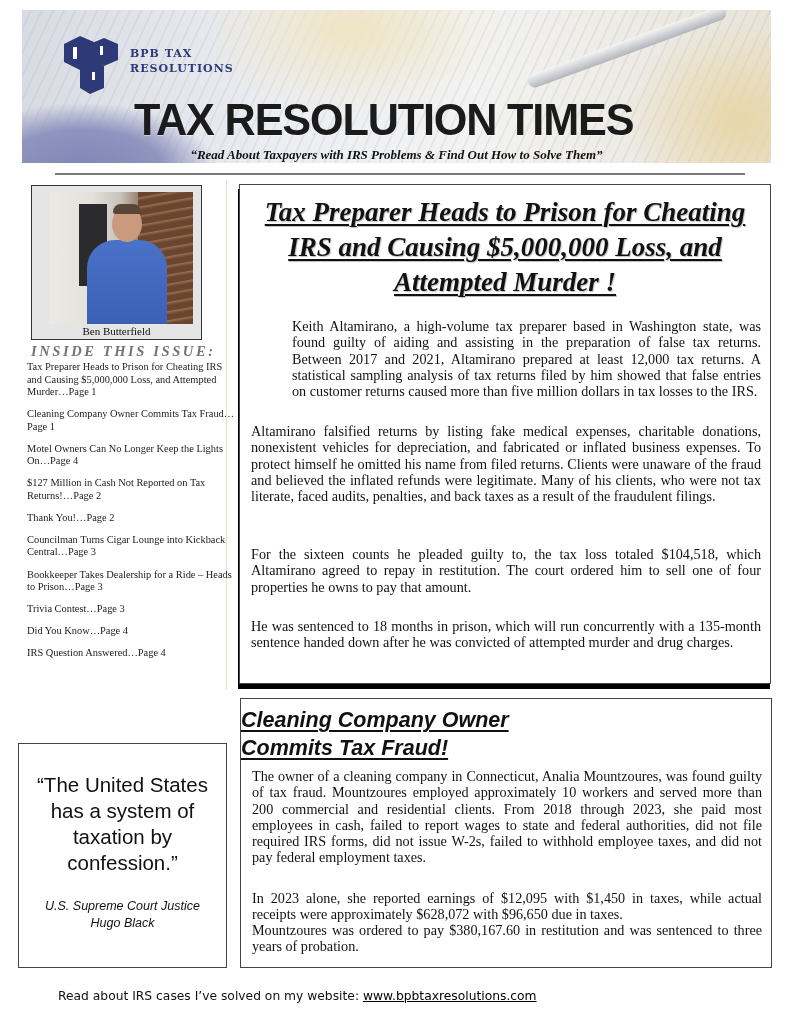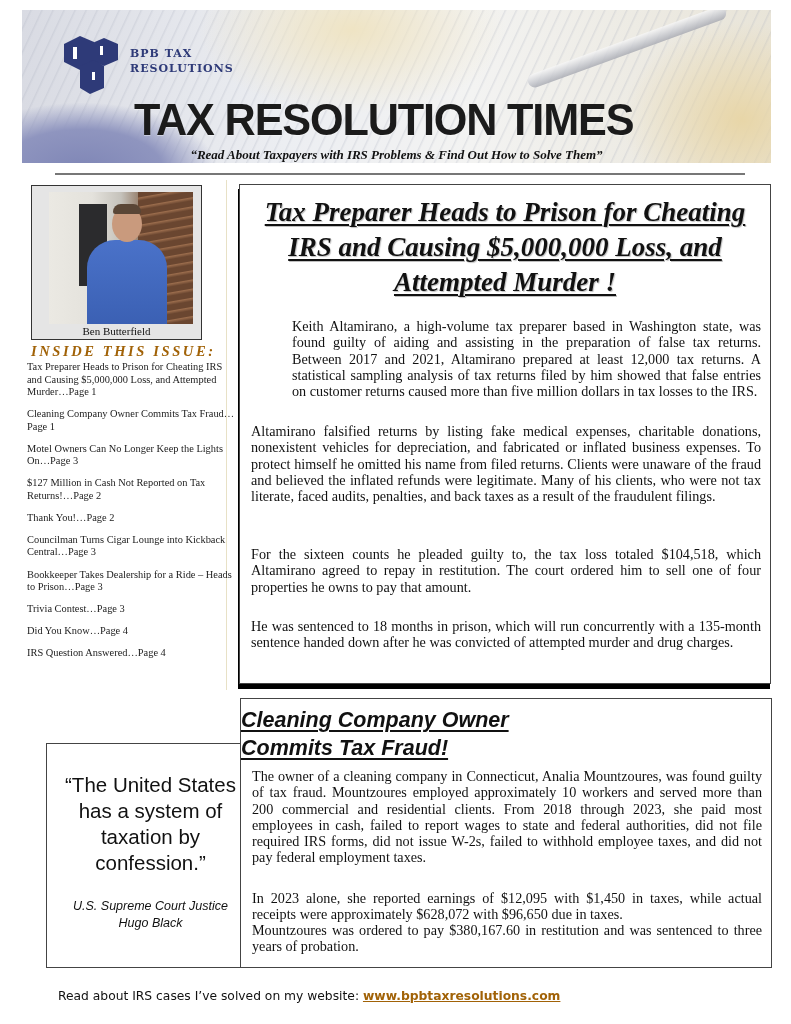--- a/index.html
+++ b/index.html
@@ -61,28 +61,28 @@
     background: repeating-linear-gradient(170deg, #6a4630 0px, #6a4630 5px, #9a6c4c 6px, #6a4630 9px); }
   .photo .head { position: absolute; left: 63px; top: 14px; width: 30px; height: 36px; border-radius: 50%; background: #c99a7d; }
   .photo .hair { position: absolute; left: 64px; top: 12px; width: 28px; height: 10px; border-radius: 14px 14px 4px 4px; background: #5a4636; }
   .photo .body { position: absolute; left: 38px; top: 48px; width: 80px; height: 90px; border-radius: 28px 28px 0 0; background: linear-gradient(180deg, #4a72c9, #3a5fb2); }
   .photo-caption {
     position: absolute; left: 0; right: 0; top: 139px; text-align: center; font-size: 11px; color: #111;
   }
   .inside-title {
     position: absolute; left: 31px; top: 343px;
     font-family: "Liberation Serif", serif; font-style: italic; font-weight: bold;
-    font-size: 14.5px; letter-spacing: 2.6px; color: #a16207;
+    font-size: 14.5px; letter-spacing: 2.6px; color: #737373;
   }
   .toc { position: absolute; left: 27px; top: 361px; width: 210px; list-style: none; }
   .toc li { font-size: 10.4px; line-height: 12.5px; color: #222; margin-bottom: 9.6px; }
 
   .quote-box {
     position: absolute; left: 18px; top: 743px; width: 209px; height: 225px;
-    border: 1.5px solid #444; background: #fff; text-align: center; margin-left: 28px;
+    border: 1.5px solid #444; background: #fff; text-align: center;
   }
   .quote-text {
     position: absolute; left: 4px; right: 4px; top: 28px;
     font-family: "Liberation Sans", sans-serif; font-size: 20.5px; line-height: 26px; color: #111;
   }
   .quote-attr {
     position: absolute; left: 4px; right: 4px; top: 154px;
     font-family: "Liberation Sans", sans-serif; font-style: italic; font-size: 12.5px; line-height: 17px; color: #111;
   }
 
@@ -118,21 +118,21 @@
   }
   .art2 .p1 { top: 69px; }
   .art2 .p2 { top: 191px; }
   .art2 .p3 { top: 223px; }
 
   
   .footer {
     position: absolute; left: 58px; top: 989px;
     font-family: "DejaVu Sans", sans-serif; font-size: 12.3px; color: #111;
   }
-  .footer a { color: #a16207; text-decoration: underline; font-weight: bold; }
+  .footer a { color: #000000; text-decoration: underline; }
 </style>
 </head>
 <body>
 
 <header class="masthead">
   <div class="pen"></div>
   <svg class="logo" viewBox="0 0 64 64">
     <polygon points="4,12 20,4 34,10 34,30 20,38 4,30" fill="#2e3a78"></polygon>
     <polygon points="30,12 44,6 58,12 58,28 44,34 30,28" fill="#2e3a78"></polygon>
     <polygon points="20,34 34,28 44,34 44,56 30,62 20,56" fill="#2e3a78"></polygon>
@@ -160,21 +160,21 @@
       <div class="hair"></div>
     </div>
     <div class="photo-caption">Ben Butterfield</div>
   </div>
 
   <div class="inside-title">INSIDE THIS ISSUE:</div>
 
   <ul class="toc">
     <li>Tax Preparer Heads to Prison for Cheating IRS and Causing $5,000,000 Loss, and Attempted Murder…Page 1</li>
     <li>Cleaning Company Owner Commits Tax Fraud…Page 1</li>
-    <li>Motel Owners Can No Longer Keep the Lights On…Page 3</li>
+    <li>Motel Owners Can No Longer Keep the Lights On…Page 4</li>
     <li>$127 Million in Cash Not Reported on Tax Returns!…Page 2</li>
     <li>Thank You!…Page 2</li>
     <li>Councilman Turns Cigar Lounge into Kickback Central…Page 3</li>
     <li>Bookkeeper Takes Dealership for a Ride – Heads to Prison…Page 3</li>
     <li>Trivia Contest…Page 3</li>
     <li>Did You Know…Page 4</li>
     <li>IRS Question Answered…Page 4</li>
   </ul>
 
   <div class="quote-box">

